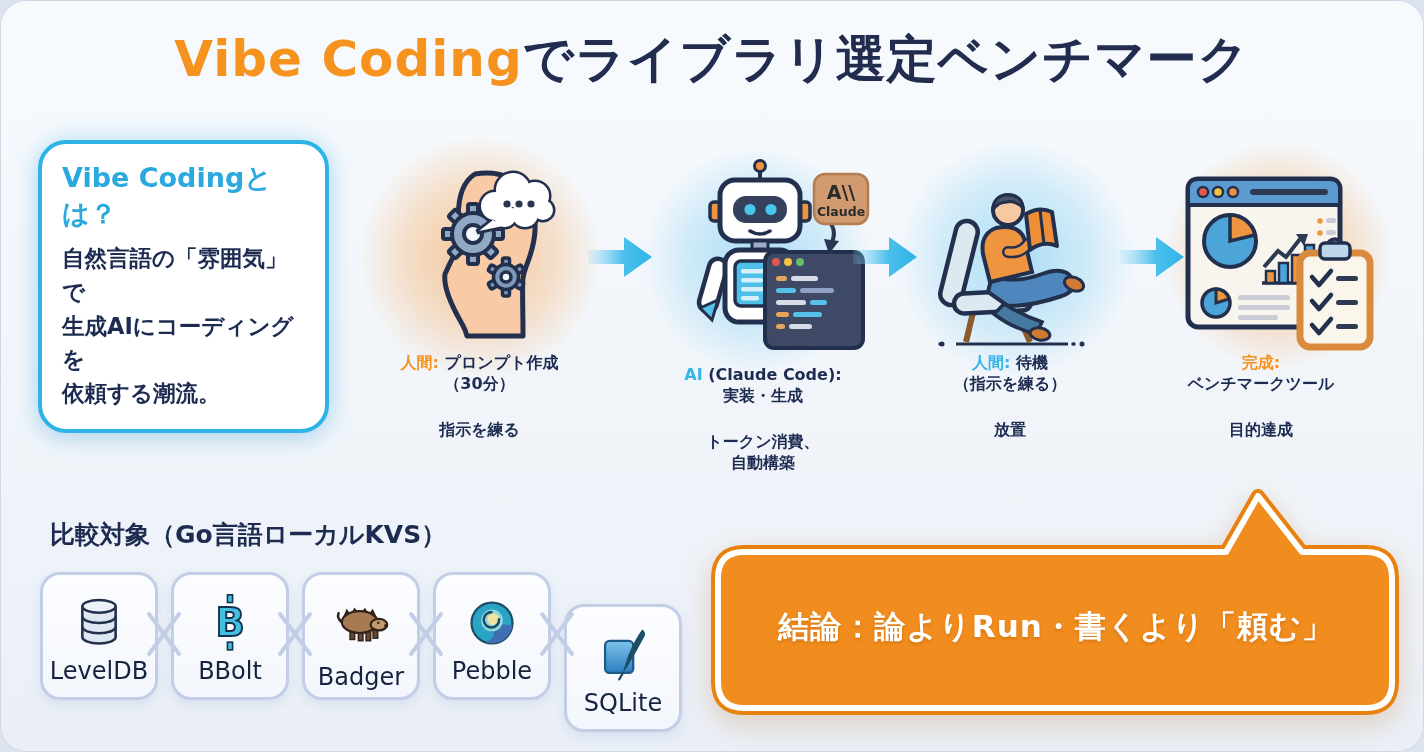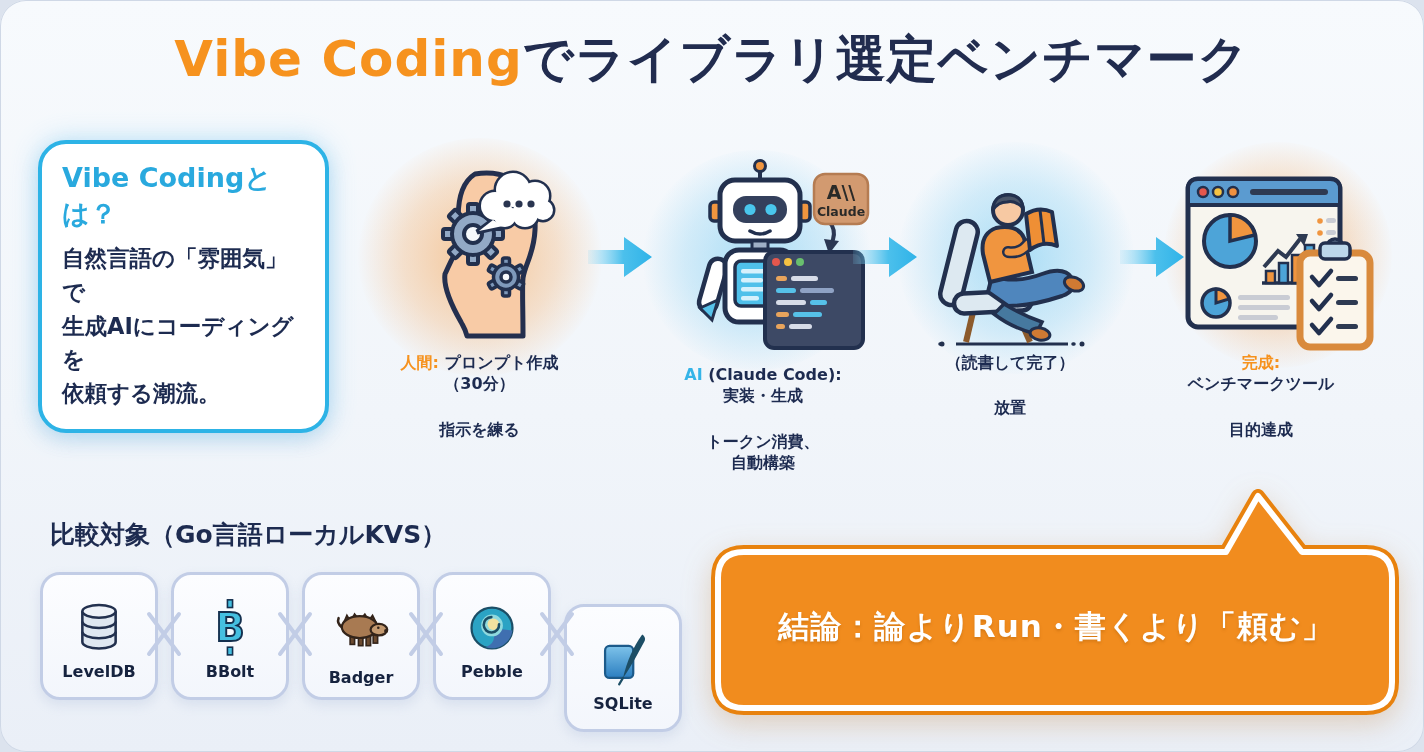--- a/index.html
+++ b/index.html
@@ -28,21 +28,21 @@
   .cap .acc-cyan{color:#35b4e8;}
   .cap-sub{margin-top:24px;color:#1d2b50;}
   
   .cmp-label{position:absolute;left:50px;top:518px;font-size:25px;font-weight:800;color:#1d2b50;}
   .kvs-card{position:absolute;top:572px;width:118px;height:128px;box-sizing:border-box;z-index:1;
             background:linear-gradient(180deg,#fcfdff 0%,#f3f6fc 100%);
             border:3px solid #c2cde6;border-radius:20px;
             display:flex;flex-direction:column;align-items:center;justify-content:center;
             padding-top:4px;box-shadow:0 5px 12px rgba(140,160,200,.2);}
   .card-icon{width:64px;height:64px;}
-  .kvs-name{font-size:16px;font-weight:700;color:#16233f;margin-top:2px;}
+  .kvs-name{font-size:24px;font-weight:400;color:#16233f;margin-top:2px;}
   .xconn{position:absolute;top:608px;z-index:2;}
   
   .bubble-svg{position:absolute;left:710px;top:486px;filter:drop-shadow(0 9px 14px rgba(190,120,40,.28));}
   .bubble-text{position:absolute;left:742px;top:552px;width:628px;height:150px;z-index:3;
                display:flex;align-items:center;justify-content:center;
                color:#ffffff;font-weight:800;font-size:31px;letter-spacing:1px;
                text-shadow:0 2px 3px rgba(160,85,0,.35);}
 </style>
 </head>
 <body>
@@ -258,21 +258,22 @@
   </div>
   <div class="cap" style="left:628px;top:364px;width:270px;">
     <div><span class="acc-cyan">AI</span><span> (Claude Code):</span></div>
     <div>実装・生成</div>
     <div class="cap-sub">
         <div>トークン消費、</div>
         <div>自動構築</div>
       </div>
   </div>
   <div class="cap" style="left:900px;top:352px;width:220px;">
-    <div>（読書して完了）</div>
+    <div><span class="acc-cyan">人間:</span><span> 待機</span></div>
+    <div>（指示を練る）</div>
     <div class="cap-sub">
         <div>放置</div>
       </div>
   </div>
   <div class="cap" style="left:1136px;top:352px;width:250px;">
     <div><span class="acc-orange">完成:</span><span></span></div>
     <div>ベンチマークツール</div>
     <div class="cap-sub">
         <div>目的達成</div>
       </div>

